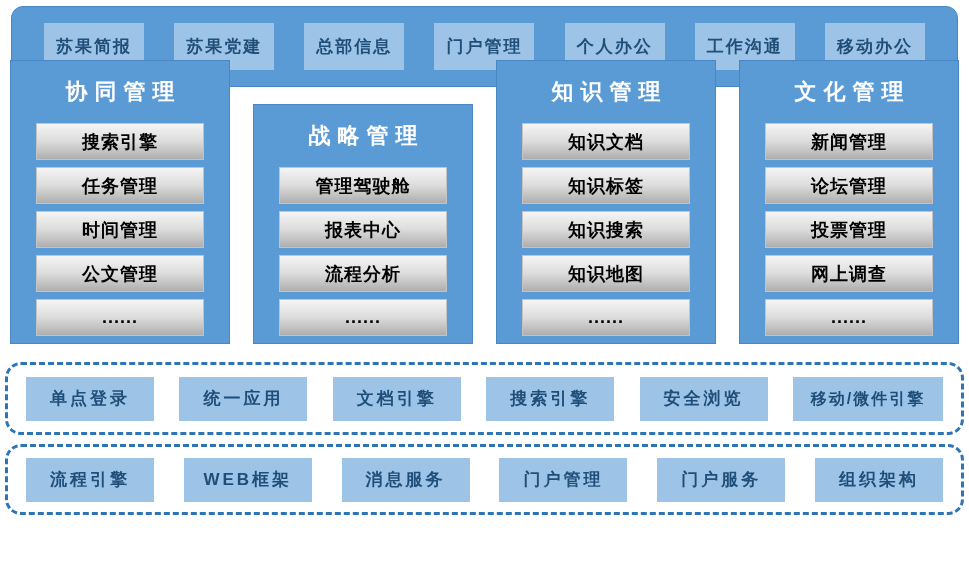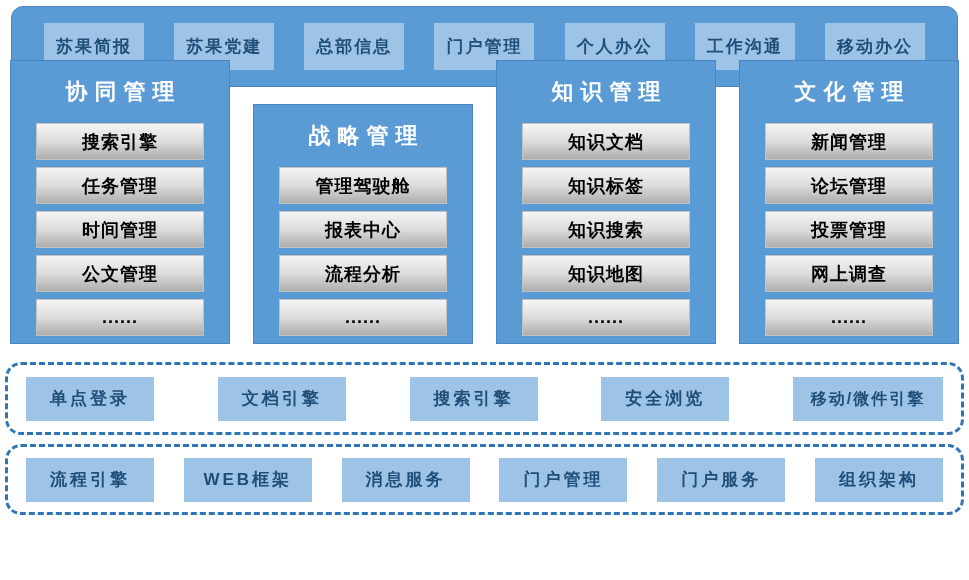--- a/index.html
+++ b/index.html
@@ -178,20 +178,21 @@
       <div class="col-item">论坛管理</div>
       <div class="col-item">投票管理</div>
       <div class="col-item">网上调查</div>
       <div class="col-item">......</div>
     </div>
 
   </div>
 
   <div class="dashed">
     <div class="chip-bottom">单点登录</div>
+    <div class="chip-bottom">统一应用</div>
     <div class="chip-bottom">文档引擎</div>
     <div class="chip-bottom">搜索引擎</div>
     <div class="chip-bottom">安全浏览</div>
     <div class="chip-bottom wide">移动/微件引擎</div>
   </div>
 
   <div class="dashed second">
     <div class="chip-bottom">流程引擎</div>
     <div class="chip-bottom">WEB框架</div>
     <div class="chip-bottom">消息服务</div>

